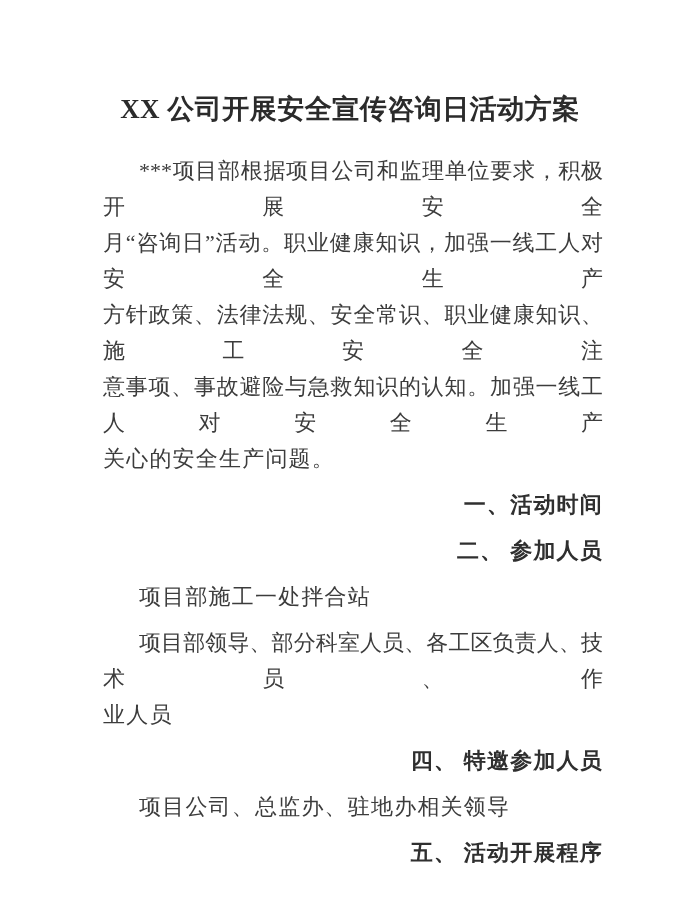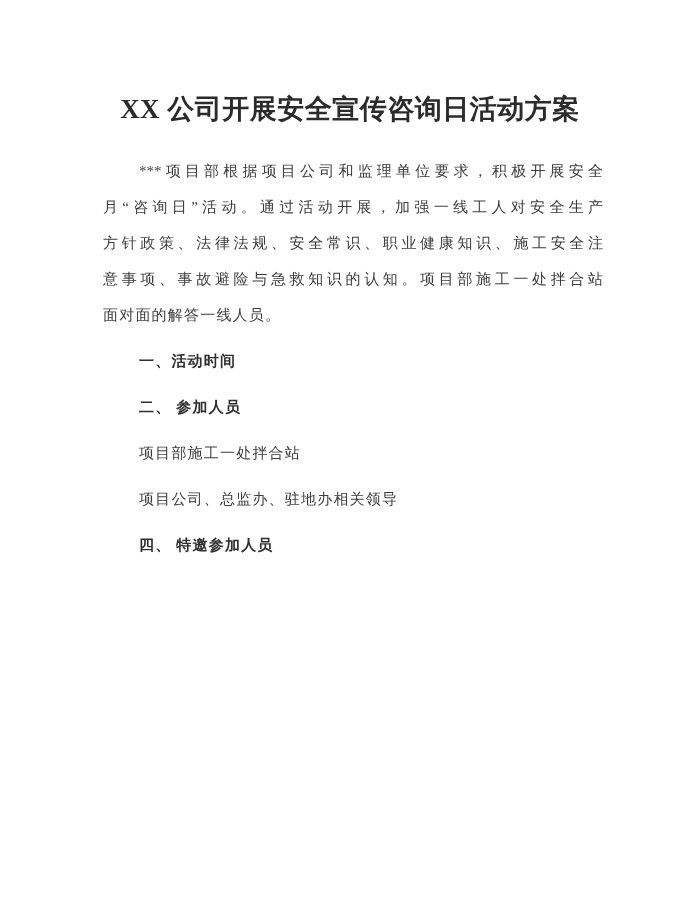--- a/index.html
+++ b/index.html
@@ -21,63 +21,69 @@
     text-align: center;
     font-size: 27px;
     line-height: 31px;
     font-weight: bold;
     color: #2b2b2b;
     letter-spacing: 0.5px;
   }
   .content {
     margin: 28px 97px 0 103px;
     color: #3c3c3c;
-    font-size: 15px;
+    font-size: 22px;
   }
   .line {
     line-height: 36px;
     min-height: 36px;
   }
   
   .j {
     text-align: justify;
     text-align-last: justify;
     -moz-text-align-last: justify;
     text-justify: inter-character;
   }
   .indent { text-indent: 36px; }
   .plain { letter-spacing: 1.2px; }
   .heading {
     font-weight: bold;
     letter-spacing: 1.2px;
     color: #2f2f2f;
+    text-align: right;
   }
   .blk { margin-bottom: 10px; }
 </style>
 </head>
 <body>
 
 <div class="page">
 
   <div class="doc-title">XX 公司开展安全宣传咨询日活动方案</div>
 
   <div class="content">
 
     <div class="blk">
       <div class="line j indent">***项目部根据项目公司和监理单位要求，积极开展安全</div>
-      <div class="line j">月“咨询日”活动。通过活动开展，加强一线工人对安全生产</div>
+      <div class="line j">月“咨询日”活动。职业健康知识，加强一线工人对安全生产</div>
       <div class="line j">方针政策、法律法规、安全常识、职业健康知识、施工安全注</div>
-      <div class="line j">意事项、事故避险与急救知识的认知。项目部施工一处拌合站</div>
-      <div class="line plain">面对面的解答一线人员。</div>
+      <div class="line j">意事项、事故避险与急救知识的认知。加强一线工人对安全生产</div>
+      <div class="line plain">关心的安全生产问题。</div>
     </div>
 
     <div class="line heading indent blk">一、活动时间</div>
 
     <div class="line heading indent blk">二、 参加人员</div>
     <div class="line plain indent blk">项目部施工一处拌合站</div>
 
+    <div class="blk">
+      <div class="line j indent">项目部领导、部分科室人员、各工区负责人、技术员、作</div>
+      <div class="line plain">业人员</div>
+    </div>
 
+    <div class="line heading indent blk">四、 特邀参加人员</div>
     <div class="line plain indent blk">项目公司、总监办、驻地办相关领导</div>
-    <div class="line heading indent blk">四、 特邀参加人员</div>
 
+    <div class="line heading indent blk">五、 活动开展程序</div>
 
   </div>
 </div>
 
 </body></html>

